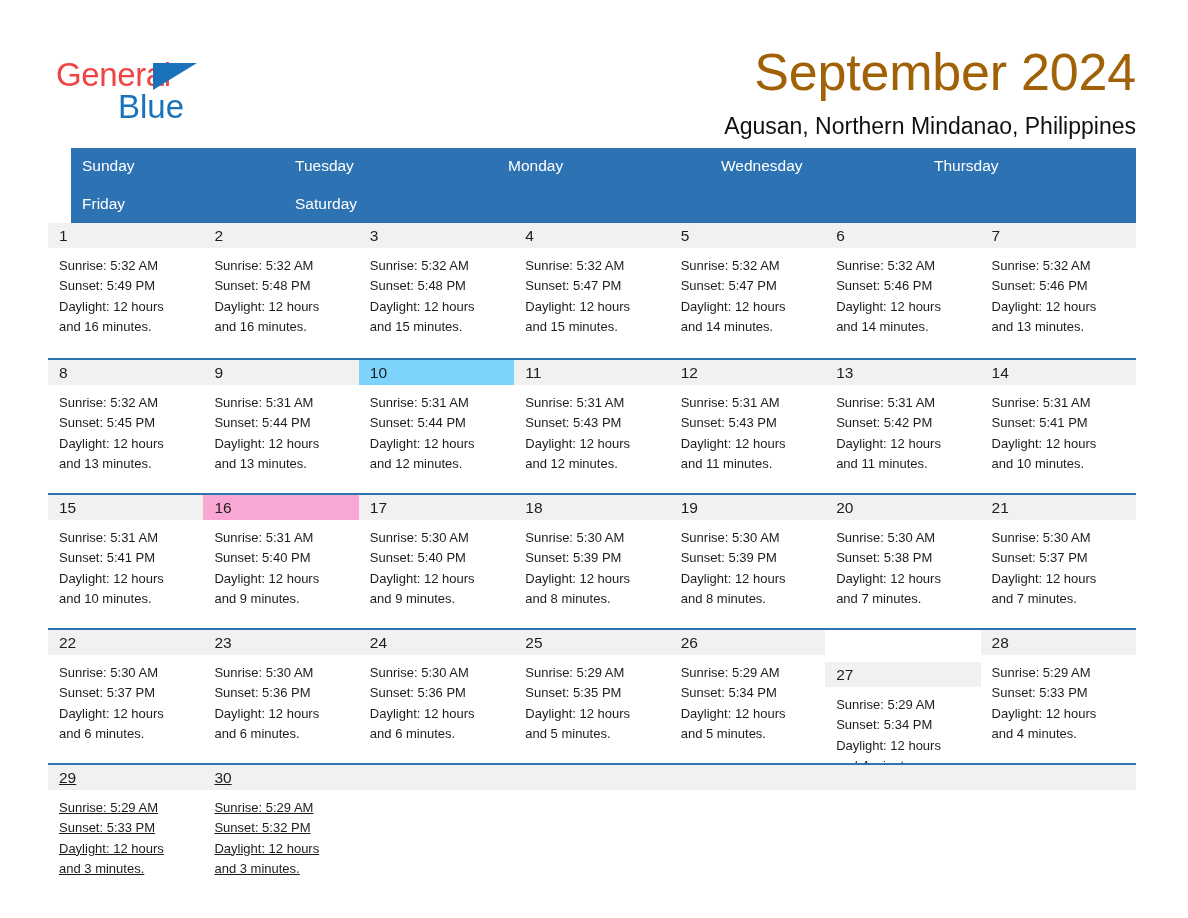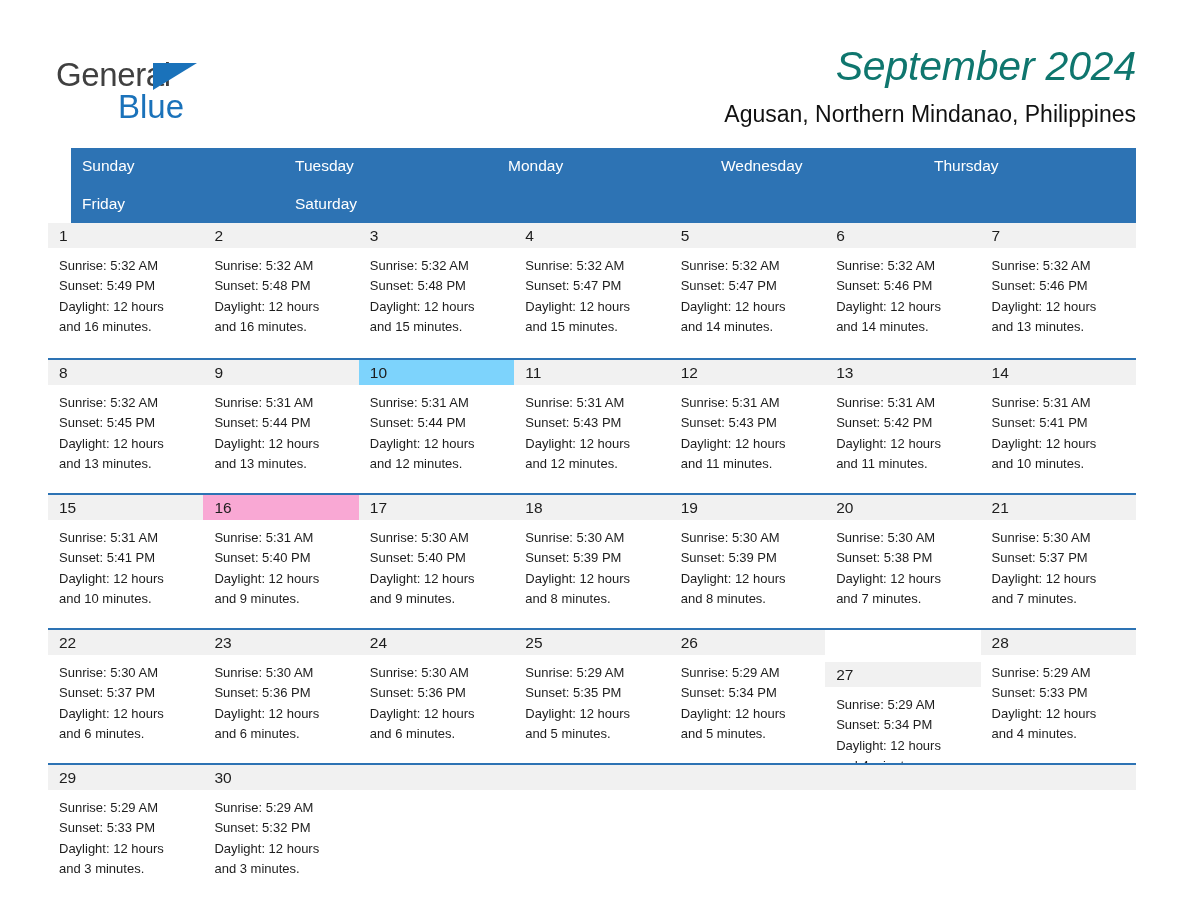--- a/index.html
+++ b/index.html
@@ -36,21 +36,21 @@
 
   .logo {
     position: relative;
     width: 150px;
     height: 72px;
     flex: none;
   }
   .logo-general {
     font-size: 33px;
     letter-spacing: -0.4px;
-    color: #404040;
+    color: #ef4444;
     line-height: 1;
     position: absolute;
     left: 0;
     top: 14px;
     white-space: nowrap;
     font-weight: 400;
   }
   .logo-tri {
     position: absolute;
     left: 97px;
@@ -70,27 +70,26 @@
     white-space: nowrap;
     font-weight: 400;
   }
 
   .titles {
     text-align: right;
     padding-top: 0;
     flex: 1;
   }
   .month-title {
-    font-size: 41px;
+    font-size: 52px;
     font-weight: 400;
-    color: #0f766e;
+    color: #a16207;
     line-height: 1.08;
     letter-spacing: -0.2px;
     white-space: nowrap;
-    font-style: italic;
   }
   .location {
     font-size: 23px;
     font-weight: 400;
     color: #111111;
     margin-top: 14px;
     line-height: 1.1;
     white-space: nowrap;
   }
 
@@ -430,21 +429,21 @@
           <div class="day-cell">
             <div class="daynum-band" style="background: rgb(241, 241, 241);">28</div>
             <div class="details">
               <div class="detail-line">Sunrise: 5:29 AM</div>
               <div class="detail-line">Sunset: 5:33 PM</div>
               <div class="detail-line">Daylight: 12 hours</div>
               <div class="detail-line">and 4 minutes.</div>
             </div>
           </div>
         </div>
-        <div class="week" style="border-top-color: rgb(45, 115, 180);">
+        <div class="week" style="border-top-color: rgb(45, 115, 180); text-decoration: underline;">
           <div class="day-cell">
             <div class="daynum-band" style="background: rgb(241, 241, 241);">29</div>
             <div class="details">
               <div class="detail-line">Sunrise: 5:29 AM</div>
               <div class="detail-line">Sunset: 5:33 PM</div>
               <div class="detail-line">Daylight: 12 hours</div>
               <div class="detail-line">and 3 minutes.</div>
             </div>
           </div>
           <div class="day-cell">

